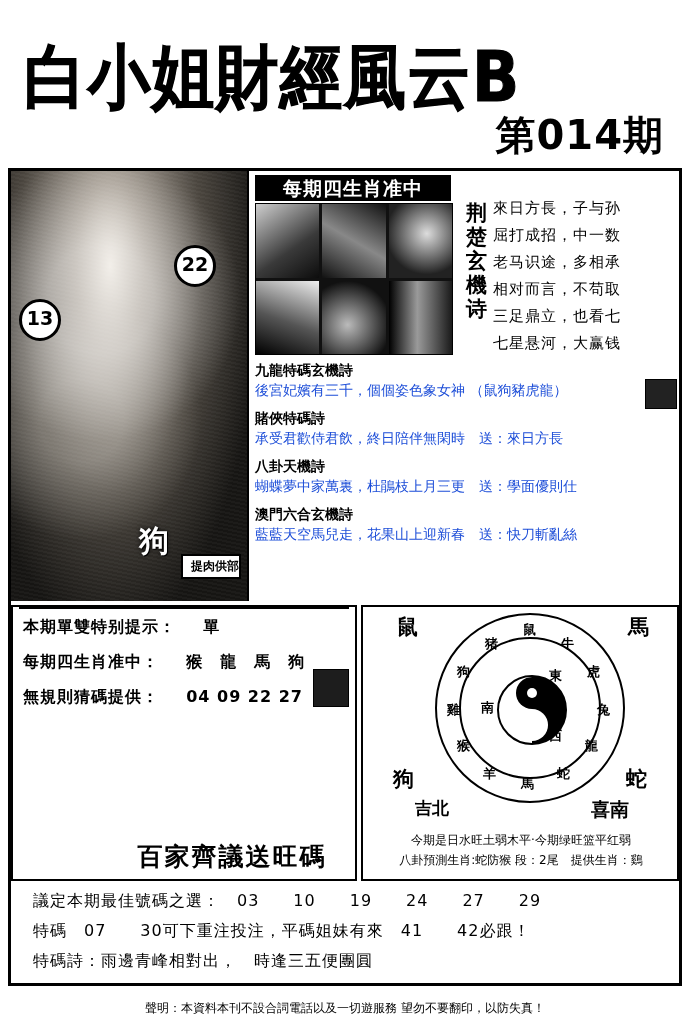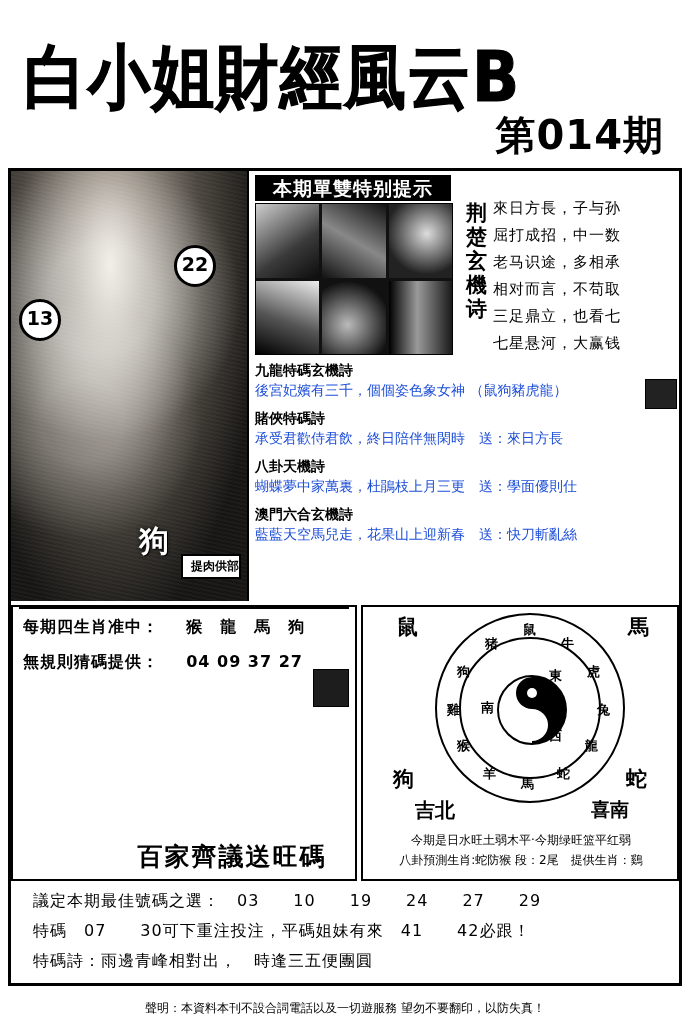--- a/index.html
+++ b/index.html
@@ -182,21 +182,21 @@
   .tdot.a{top:11px;background:#fff;}
   .tdot.b{top:43px;background:#000;}
   .seg{
     position:absolute;font-size:13px;font-weight:bold;color:#000;
   }
   .corner{position:absolute;font-size:21px;font-weight:bold;color:#000;}
   .c-rat{left:34px;top:6px;}
   .c-horse{right:28px;top:6px;}
   .c-dog{left:30px;top:158px;}
   .c-snake{right:30px;top:158px;}
-  .c-jibei{left:52px;top:190px;font-size:20px;}
+  .c-jibei{left:52px;top:190px;font-size:17px;}
   .c-xinan{right:48px;top:190px;font-size:19px;}
   .mr-note{
     position:absolute;left:6px;bottom:30px;width:304px;
     font-size:12px;line-height:17px;text-align:center;color:#000;white-space:nowrap;
   }
   .mr-note2{
     position:absolute;left:6px;bottom:10px;width:304px;
     font-size:12px;line-height:17px;text-align:center;color:#000;white-space:nowrap;
   }
 
@@ -233,21 +233,21 @@
   <div class="top-sec">
 
     <div class="photo">
       <div class="badge badge-13">13</div>
       <div class="badge badge-22">22</div>
       <div class="photo-zodiac">狗</div>
       <div class="photo-note">提肉供部</div>
     </div>
 
     <div class="right-top">
-      <div class="ribbon">本期單雙特别提示</div>
+      <div class="ribbon">每期四生肖准中</div>
       <div class="grid-img">
         <div class="gcell"></div>
         <div class="gcell"></div>
         <div class="gcell"></div>
         <div class="gcell"></div>
         <div class="gcell"></div>
         <div class="gcell"></div>
       </div>
       <div class="vert-title">荆楚玄機诗</div>
       <div class="poem">
@@ -280,28 +280,33 @@
       </div>
     </div>
   </div>
 
   <div class="mid">
 
     <div class="mid-left">
       <div class="isoc-rule"></div>
 
       <div class="ml-row">
+        <span>本期單雙特别提示：</span>
+        <span class="sp"></span>
+        <span>單</span>
+      </div>
+      <div class="ml-row">
         <span>每期四生肖准中：</span>
         <span class="sp"></span>
         <span>猴　龍　馬　狗</span>
       </div>
       <div class="ml-row">
         <span>無規則猜碼提供：</span>
         <span class="sp"></span>
-        <span>04 09 37 27</span>
+        <span>04 09 22 27</span>
       </div>
 
       <div class="ml-stamp"></div>
       <div class="mid-left-foot">百家齊議送旺碼</div>
     </div>
 
     <div class="mid-right">
       <div class="wheel-wrap">
         <div class="corner c-rat">鼠</div>
         <div class="corner c-horse">馬</div>

